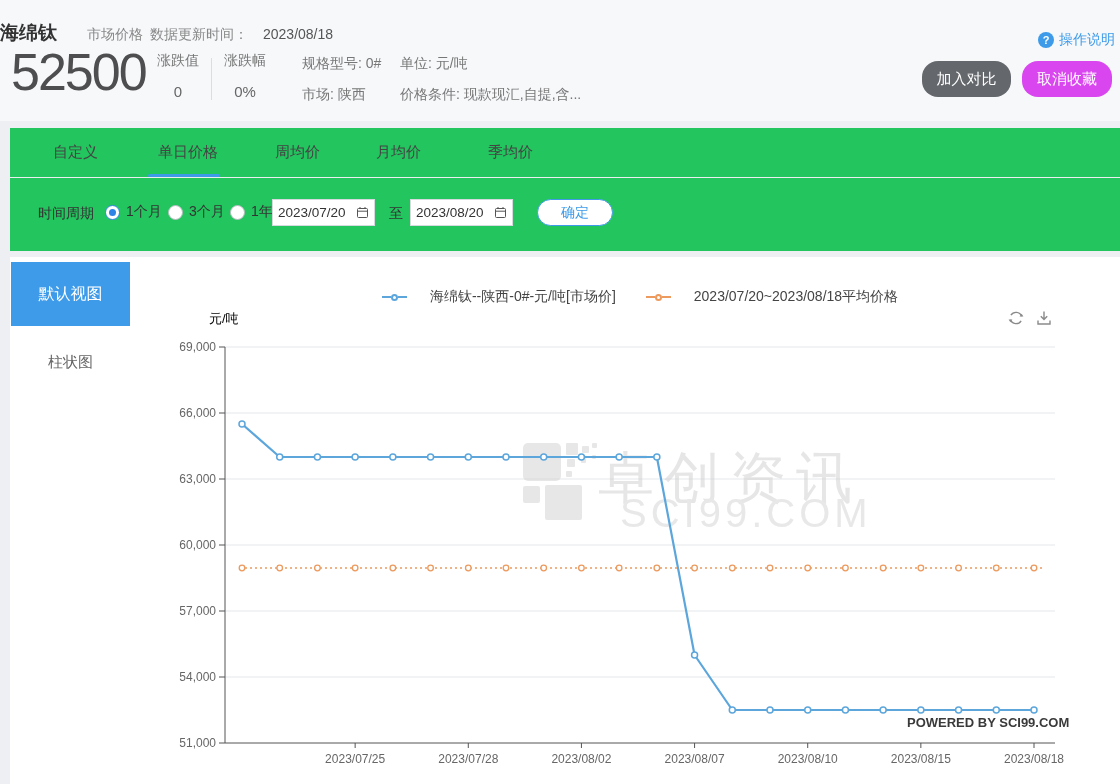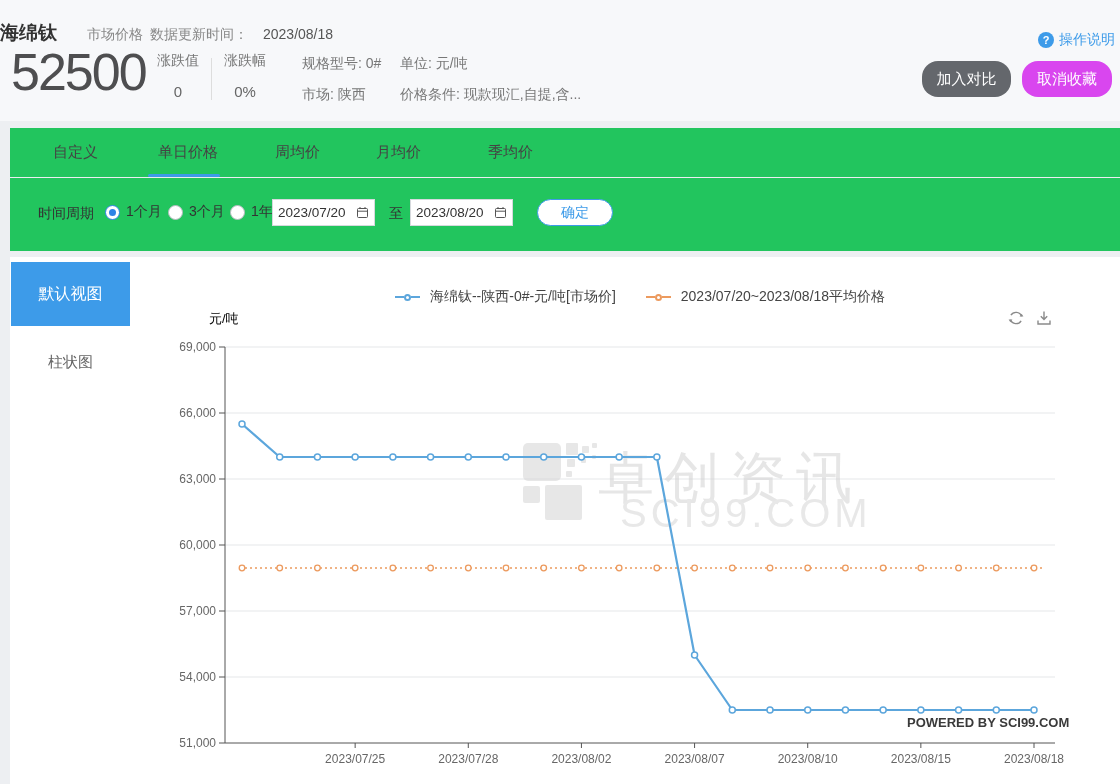--- a/index.html
+++ b/index.html
@@ -59,21 +59,21 @@
                  border-radius:15px; background:#fff; color:#3d9be9; font-size:14px; cursor:pointer;
                  font-family:"Liberation Sans", sans-serif; }
   
   .main-panel { position:absolute; left:10px; top:257px; width:1111px; height:527px; background:#fff; }
   .view-default { position:absolute; left:1px; top:5px; width:119px; height:64px; background:#3d9be9; color:#fff;
                   font-size:16px; display:flex; align-items:center; justify-content:center; cursor:pointer; }
   .view-bar { position:absolute; left:1px; top:90px; width:119px; height:30px; color:#666; font-size:15px;
               display:flex; align-items:center; justify-content:center; cursor:pointer; }
   
   .legend { position:absolute; left:215px; top:31px; width:830px; display:flex; justify-content:center; gap:30px; }
-  .legend-item { display:flex; align-items:center; gap:10px; cursor:pointer; }
+  .legend-item { display:flex; align-items:center; gap:23px; cursor:pointer; }
   .lmark { display:flex; align-items:center; }
   .lline { width:9px; height:2px; }
   .lcircle { width:7px; height:7px; border-radius:50%; border:2px solid; background:#fff; }
   .legend-text { font-size:14px; color:#444; }
   .unit-label { position:absolute; left:199px; top:53px; font-size:13px; color:#000000; }
   .chart-tools { position:absolute; left:997px; top:52px; display:flex; gap:10px; }
   .tool-icon { width:18px; height:18px; cursor:pointer; }
   .powered { position:absolute; left:897px; top:458px; font-size:13px; font-weight:700; color:#3a3a3a; }
   #chart-svg { position:absolute; left:0; top:255px; width:1120px; height:529px; }
   svg text { font-family:"Liberation Sans", sans-serif; }

